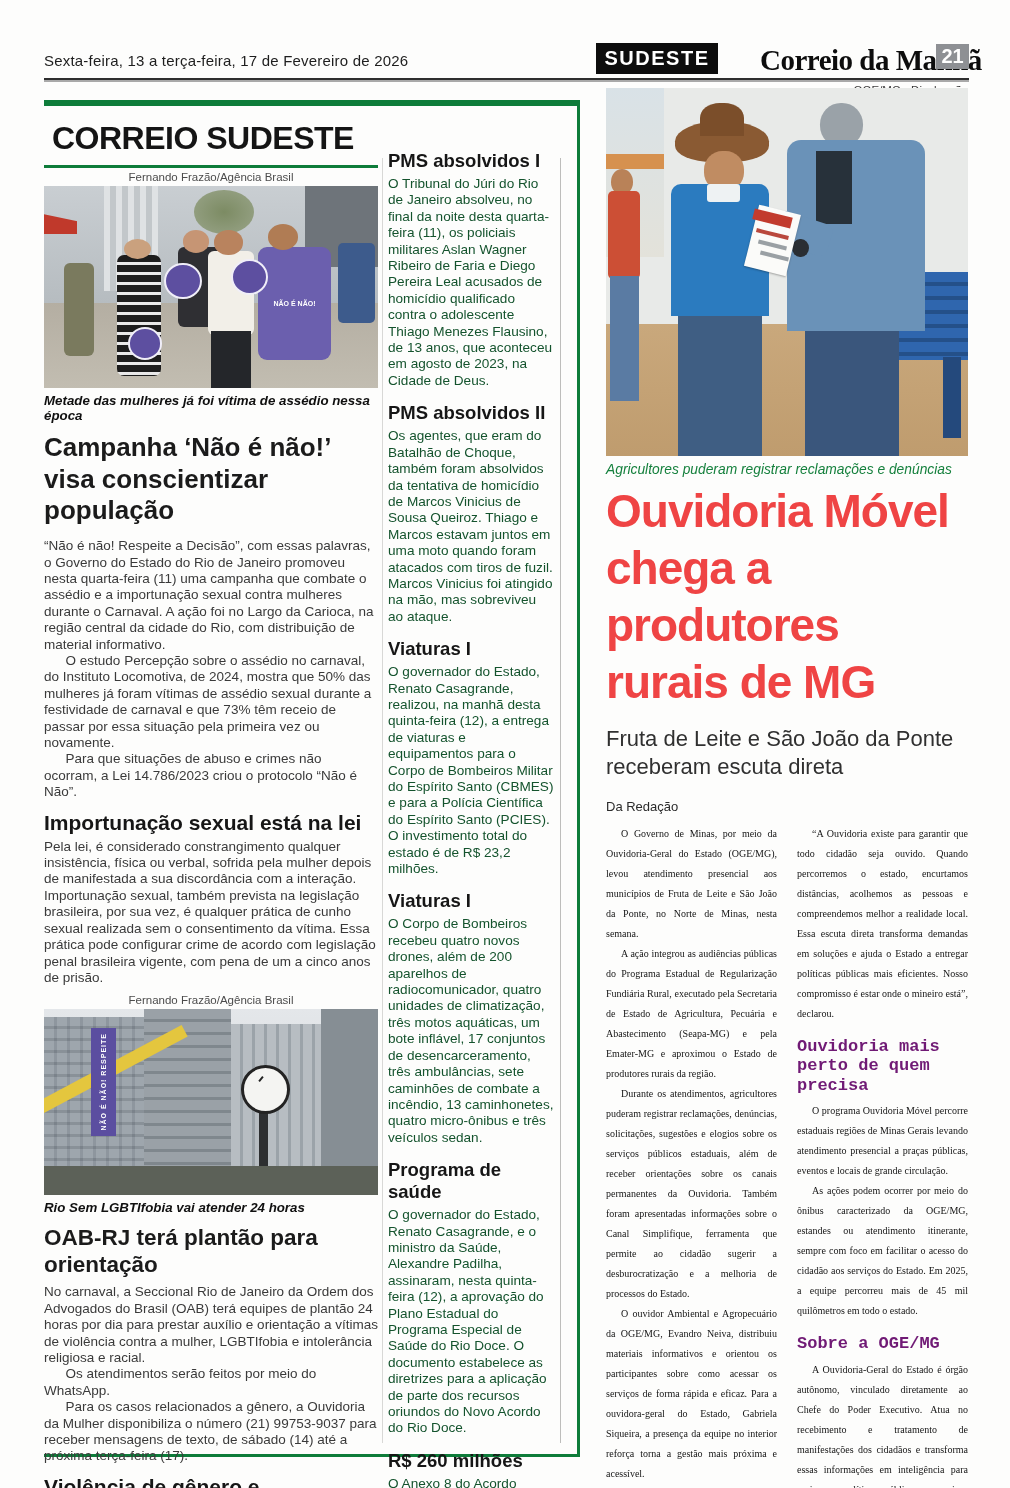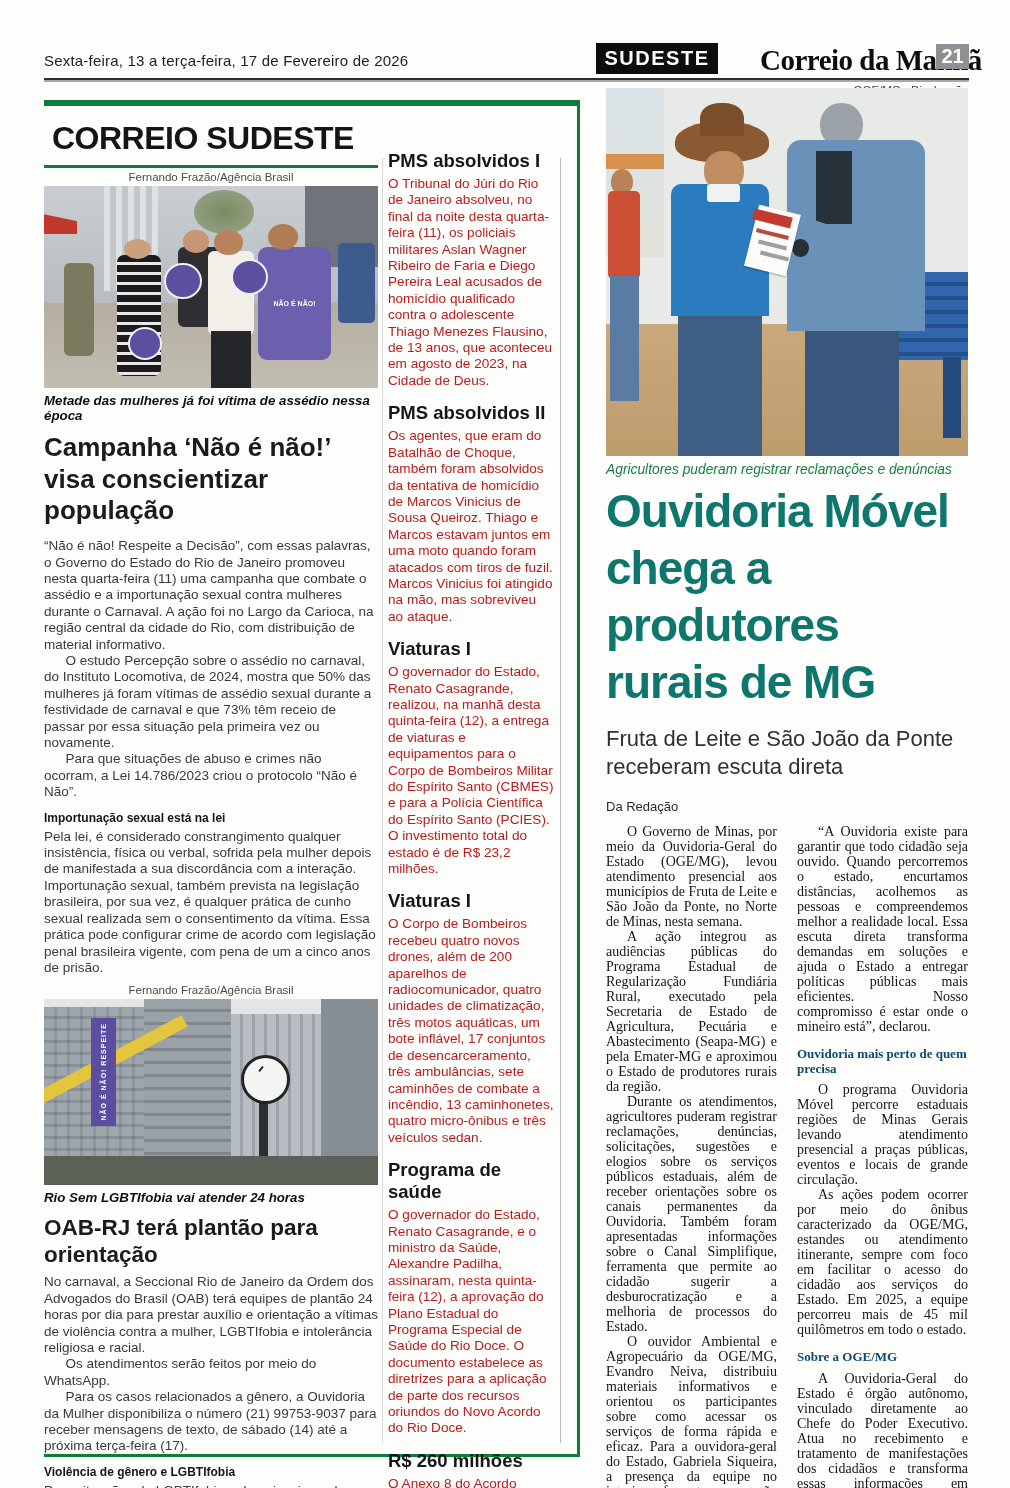--- a/index.html
+++ b/index.html
@@ -25,35 +25,35 @@
   
   .left-col{left:44px;top:112px;width:334px;}
   .section-title{font-size:32px;font-weight:800;color:#151515;letter-spacing:-.5px;margin:8px;}
   .title-rule{height:3px;background:#0e7c3a;margin:5px 0 3px;}
   .photo-credit{margin:2px 0 3px;}
   .caption{font-size:13.3px;font-weight:bold;font-style:italic;color:#101010;margin:5px 0 9px;}
   .headline-1{font-size:26px;line-height:1.22;font-weight:700;color:#1b1b1b;margin:0 0 11px;}
   .headline-2{font-size:22.5px;line-height:1.2;font-weight:700;color:#1b1b1b;margin:0 0 6px;}
   .sans-body p{margin:0;font-size:13.5px;line-height:16.4px;color:#3a3a3a;}
   .sans-body p.ind{text-indent:1.6em;}
-  .subhead{font-size:12px;font-weight:700;color:#161616;margin:10px 0 4px;}
+  .subhead{font-size:21px;font-weight:700;color:#161616;margin:10px 0 4px;}
   
   .mid-col{left:388px;top:150px;width:166px;}
   .mid-item h3{font-size:18.5px;font-weight:700;color:#161616;margin:0 0 4px;}
-  .mid-item p{margin:0 0 13px;font-size:13.6px;line-height:16.4px;color:#b91c1c;}
+  .mid-item p{margin:0 0 13px;font-size:13.6px;line-height:16.4px;color:#14532d;}
   
   .right-col{left:606px;top:88px;width:362px;}
   .caption-it{font-size:13.8px;font-style:italic;color:#15803d;margin:6px 0 2px;}
-  .big-headline{font-size:46px;line-height:1.24;font-weight:700;color:#0f766e;letter-spacing:-1px;margin:6px 0 0;}
+  .big-headline{font-size:46px;line-height:1.24;font-weight:700;color:#ef4444;letter-spacing:-1px;margin:6px 0 0;}
   .deck{font-size:22px;line-height:1.26;color:#303030;margin:14px 0 0;}
   .byline{font-size:13px;color:#2b2b2b;margin:18px 0 0;}
   .art-cols{display:flex;gap:20px;margin-top:10px;}
   .art-col{width:171px;font-family:"Liberation Serif",serif;}
-  .art-col p{margin:0;font-size:14px;line-height:15px;color:#141414;text-align:justify;text-indent:1.5em;}
-  .art-sub{font-family:Liberation Serif, serif;font-size:13px;line-height:1.15;font-weight:700;color:#0c4a6e;margin:13px 0 6px;}
+  .art-col p{margin:0;font-size:10px;line-height:20px;color:#141414;text-align:justify;text-indent:1.5em;}
+  .art-sub{font-family:Liberation Mono, monospace;font-size:17px;line-height:1.15;font-weight:700;color:#701a75;margin:13px 0 6px;}
   
   .photo{position:relative;overflow:hidden;background:#cfd3d6;}
   .photo *{position:absolute;}
   .ph1{width:334px;height:202px;margin-bottom:4px;}
   .ph2{width:334px;height:186px;margin-bottom:4px;}
   .ph3{width:362px;height:368px;}
   .vtxt{writing-mode:vertical-rl;transform:rotate(180deg);font-size:7px;font-weight:bold;color:#fff;letter-spacing:1px;}
 </style>
 </head>
 <body>

